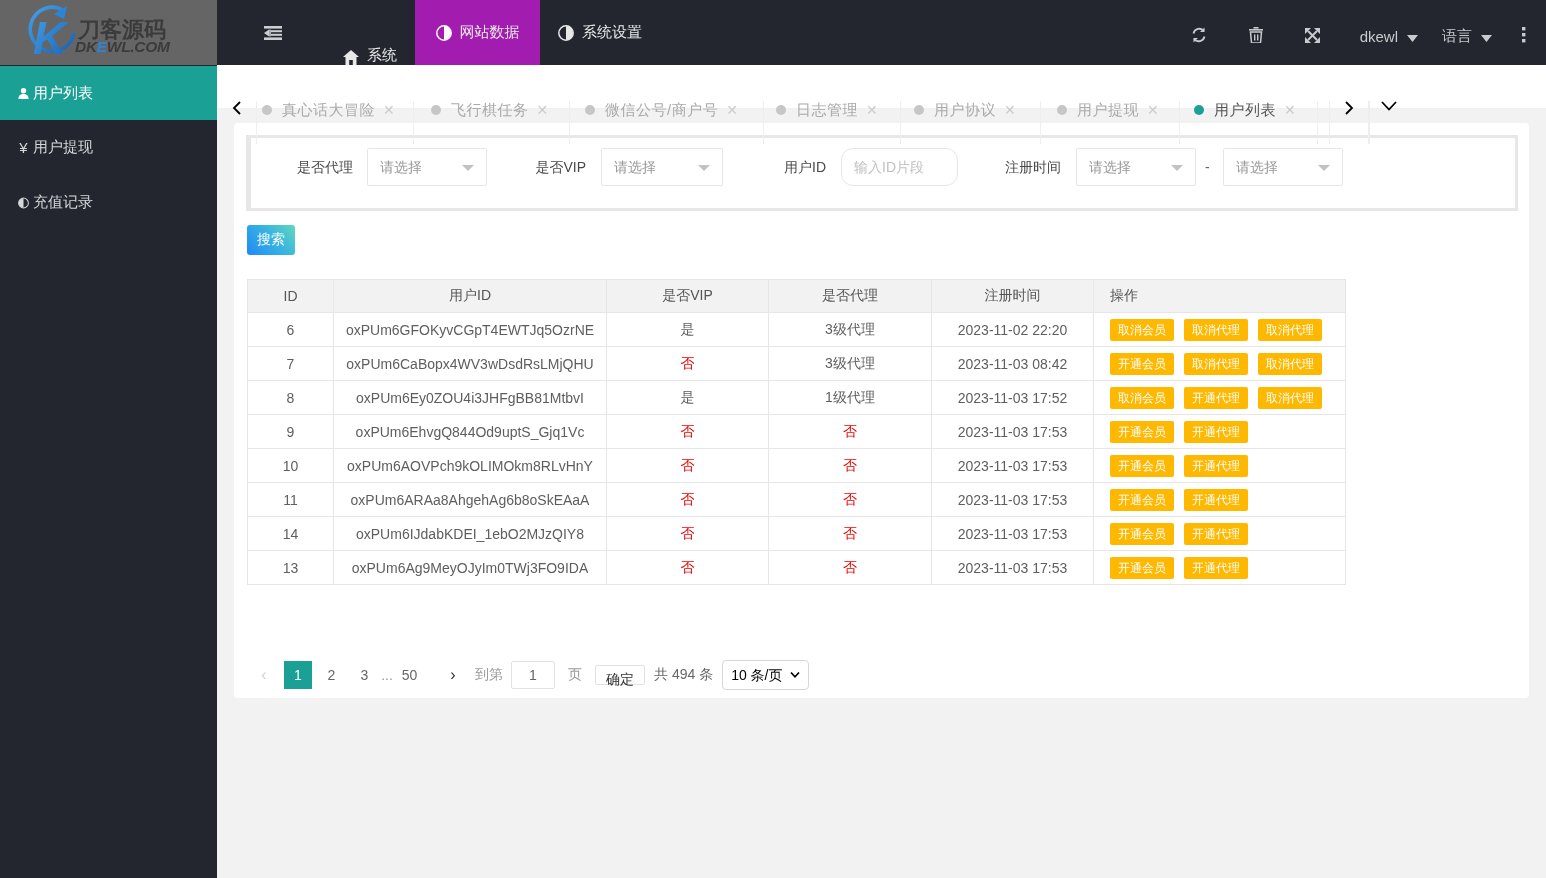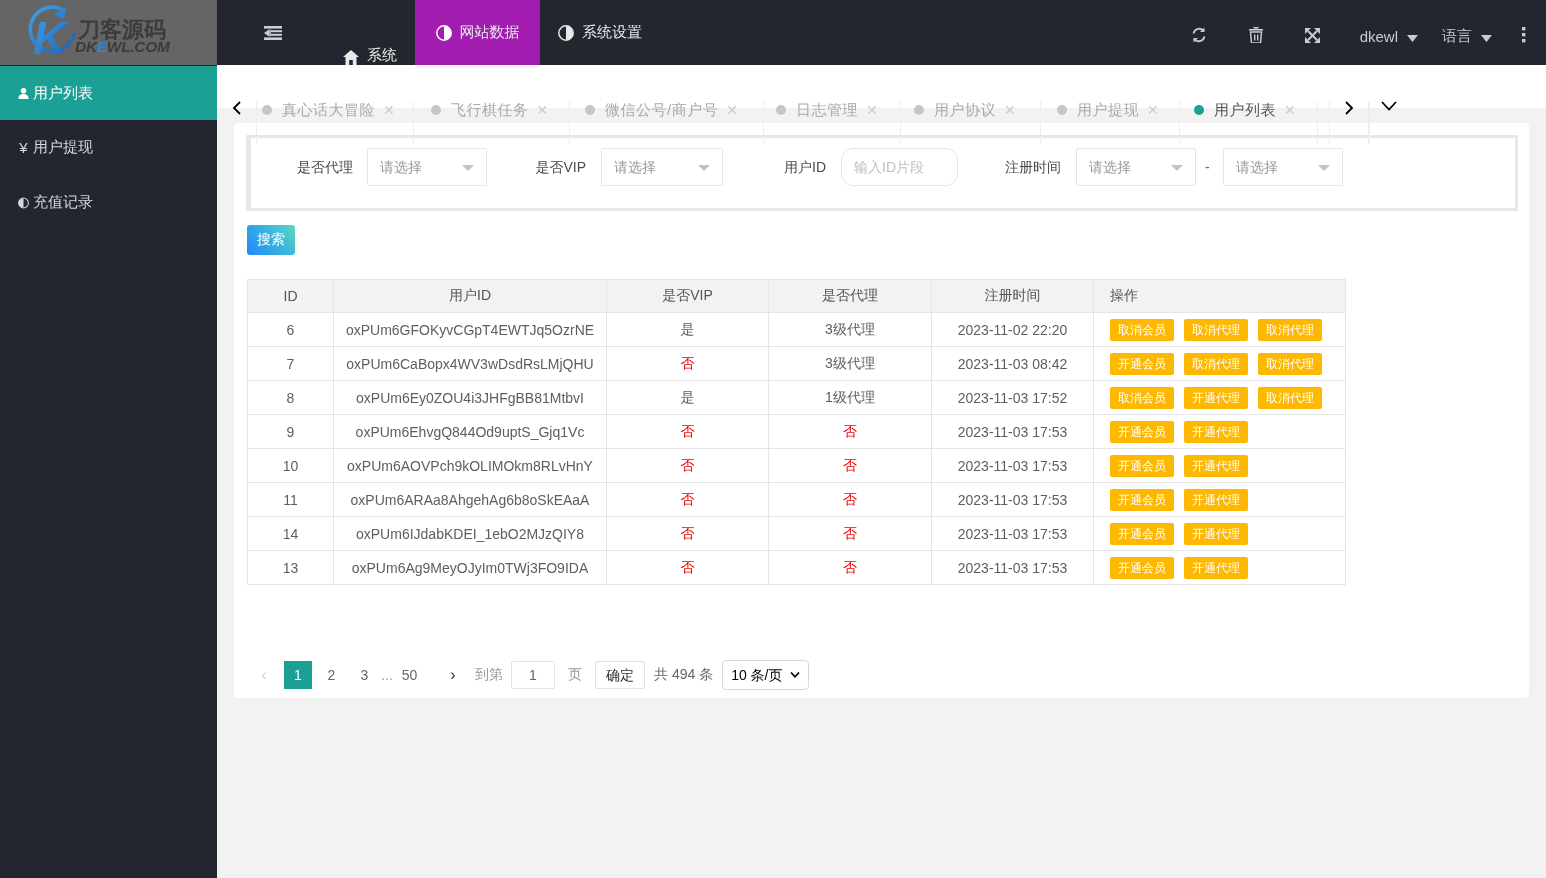--- a/index.html
+++ b/index.html
@@ -53,21 +53,21 @@
 .tb td { height:34px; }
 .tb .red { color:#ec0000; }
 .opcell { text-align:left !important; padding-left:16px; }
 .obtn { display:inline-block; height:22px; line-height:22px; padding:0 8px; background:#ffb800; color:#fff; font-size:12px; border-radius:2px; margin-right:10px; }
 
 
 .pager { position:absolute; left:13px; top:538px; height:28px; display:flex; align-items:center; font-size:14px; color:#666; }
 .pg { min-width:33px; height:28px; line-height:28px; text-align:center; display:inline-block; }
 .pg1 { background:#1aa094; color:#fff; width:28px; min-width:28px; margin:0 3px; }
 .pgin { width:44px; height:28px; border:1px solid #e2e2e2; border-radius:2px; text-align:center; line-height:26px; color:#666; }
-.pgbtn { height:28px; border:1px solid #e2e2e2; border-radius:2px; line-height:26px; padding:0 10px; color:#333; }
+.pgbtn { height:20px; border:1px solid #e2e2e2; border-radius:2px; line-height:26px; padding:0 10px; color:#333; }
 .pgsel { height:30px; border:1px solid #d7d7d7; border-radius:4px; line-height:28px; padding:0 8px; color:#000; background:#fff; display:flex; align-items:center; }
 </style>
 </head>
 <body>
 <div class="content">
   <div class="card">
     <div class="fieldset">
       <div class="frow">
         <div class="flabel" style="left:40px;  width:62px;">是否代理</div>
         <div class="fsel" style="left:116px; width:120px;">请选择<span class="tri"></span></div>

